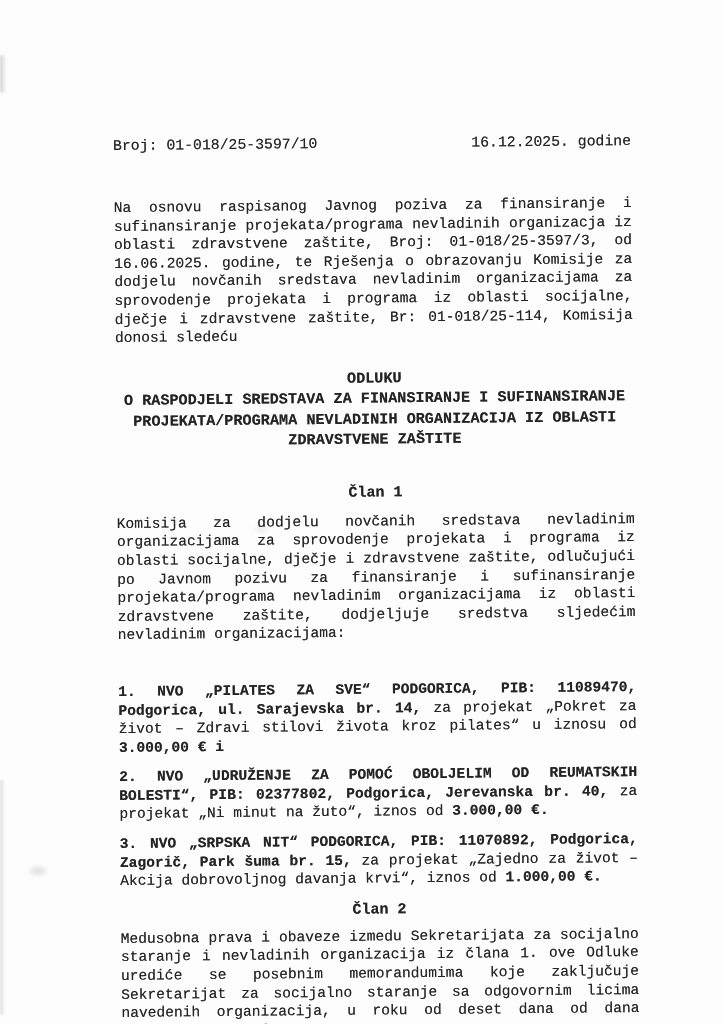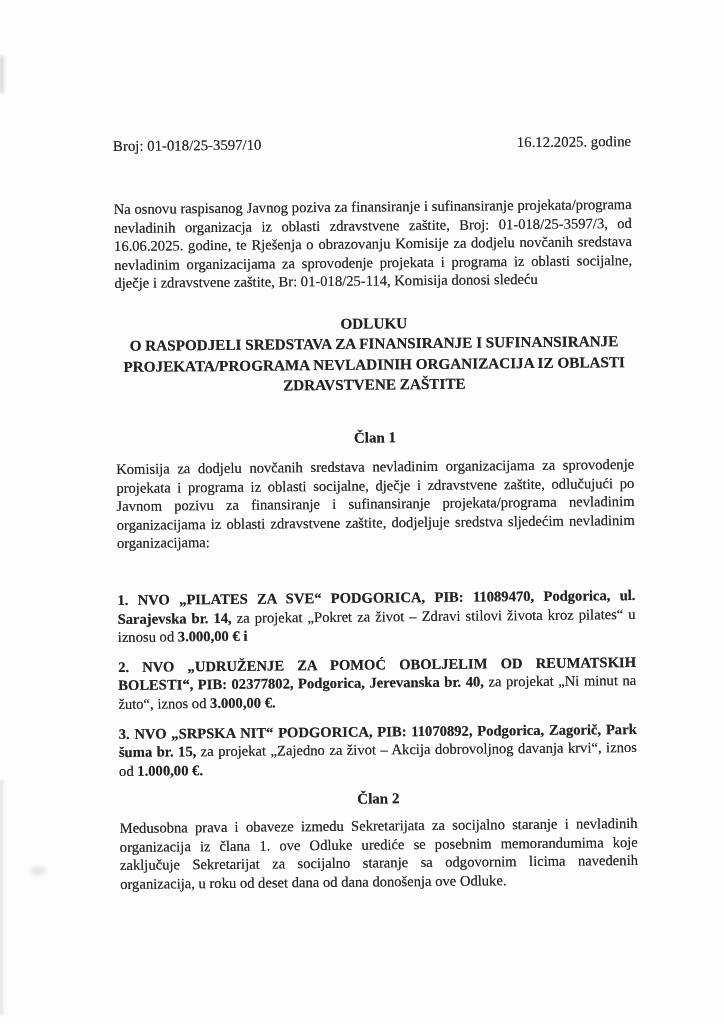--- a/index.html
+++ b/index.html
@@ -6,21 +6,21 @@
     margin: 0;
     padding: 0;
     background: #ffffff;
   }
   .page {
     position: relative;
     width: 724px;
     height: 1024px;
     background: #fdfdfd;
     overflow: hidden;
-    font-family: Liberation Serif, serif;
+    font-family: Liberation Mono, monospace;
     color: #242424;
   }
   .content {
     position: absolute;
     left: 113px;
     top: 138px;
     width: 518px;
     transform: rotate(-0.55deg);
     transform-origin: 0 0;
     text-shadow: 0 0 0.5px rgba(40,40,40,0.65);

